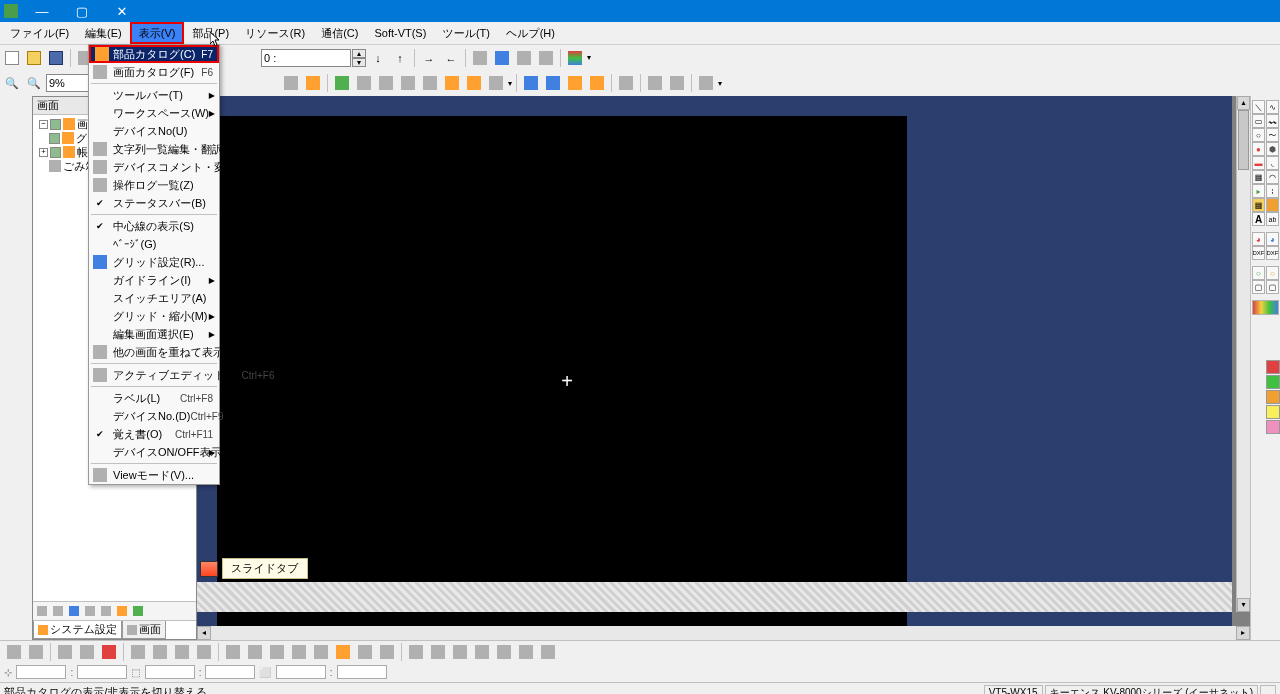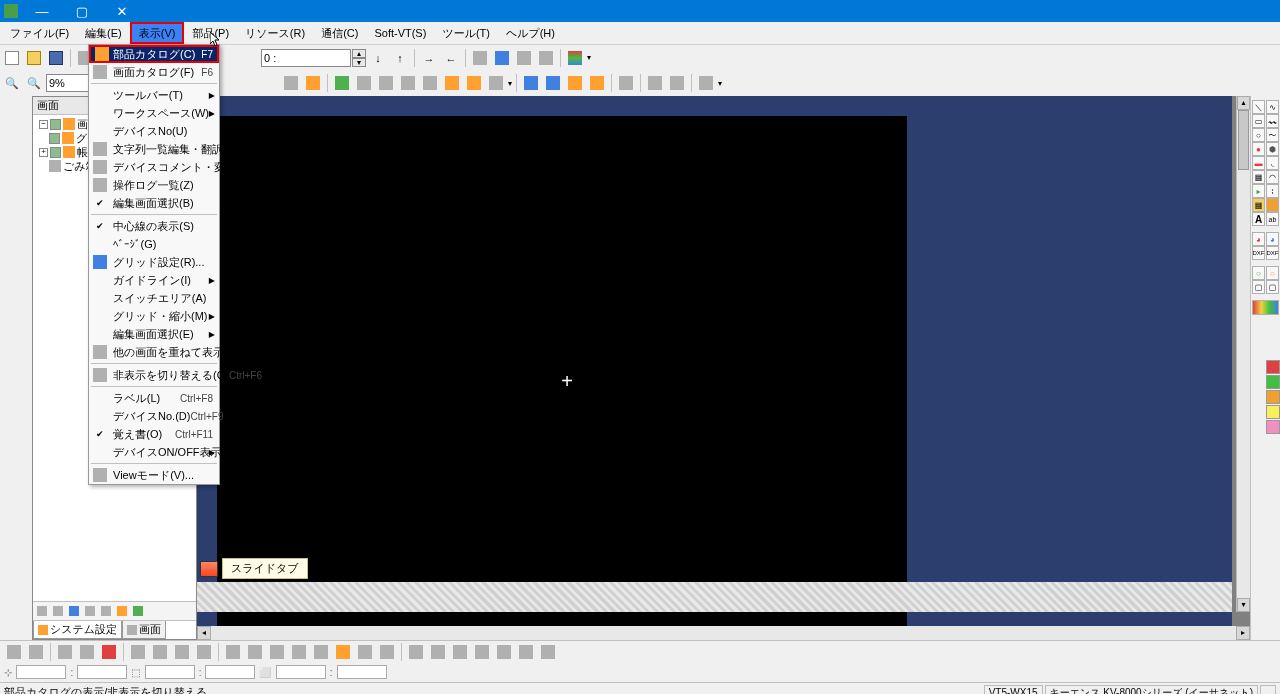--- a/index.html
+++ b/index.html
@@ -535,21 +535,21 @@
   <div class="dd-item">
     <div class="dd-ico ico-grey"></div>
     <span class="dd-lbl">デバイスコメント・変数一覧(Y)</span>
   </div>
   <div class="dd-item">
     <div class="dd-ico ico-grey"></div>
     <span class="dd-lbl">操作ログ一覧(Z)</span>
   </div>
   <div class="dd-item">
     <span class="dd-chk">✔</span>
-    <span class="dd-lbl">編集画面選択(B)</span>
+    <span class="dd-lbl">ステータスバー(B)</span>
   </div>
   <div class="dd-sep"></div>
   <div class="dd-item">
     <span class="dd-chk">✔</span>
     <span class="dd-lbl">中心線の表示(S)</span>
   </div>
   <div class="dd-item">
     <span class="dd-lbl">ﾍﾞｰｼﾞ(G)</span>
   </div>
   <div class="dd-item">
@@ -571,21 +571,21 @@
     <span class="dd-lbl">編集画面選択(E)</span>
     <span class="dd-sub">▶</span>
   </div>
   <div class="dd-item">
     <div class="dd-ico ico-grey"></div>
     <span class="dd-lbl">他の画面を重ねて表示(P)...</span>
   </div>
   <div class="dd-sep"></div>
   <div class="dd-item">
     <div class="dd-ico ico-grey"></div>
-    <span class="dd-lbl">非表示を切り替える(Q)</span>
+    <span class="dd-lbl">アクティブエディット(Q)</span>
     <span class="dd-short">Ctrl+F6</span>
   </div>
   <div class="dd-sep"></div>
   <div class="dd-item">
     <span class="dd-lbl">ラベル(L)</span>
     <span class="dd-short">Ctrl+F8</span>
   </div>
   <div class="dd-item">
     <span class="dd-lbl">デバイスNo.(D)</span>
     <span class="dd-short">Ctrl+F9</span>

